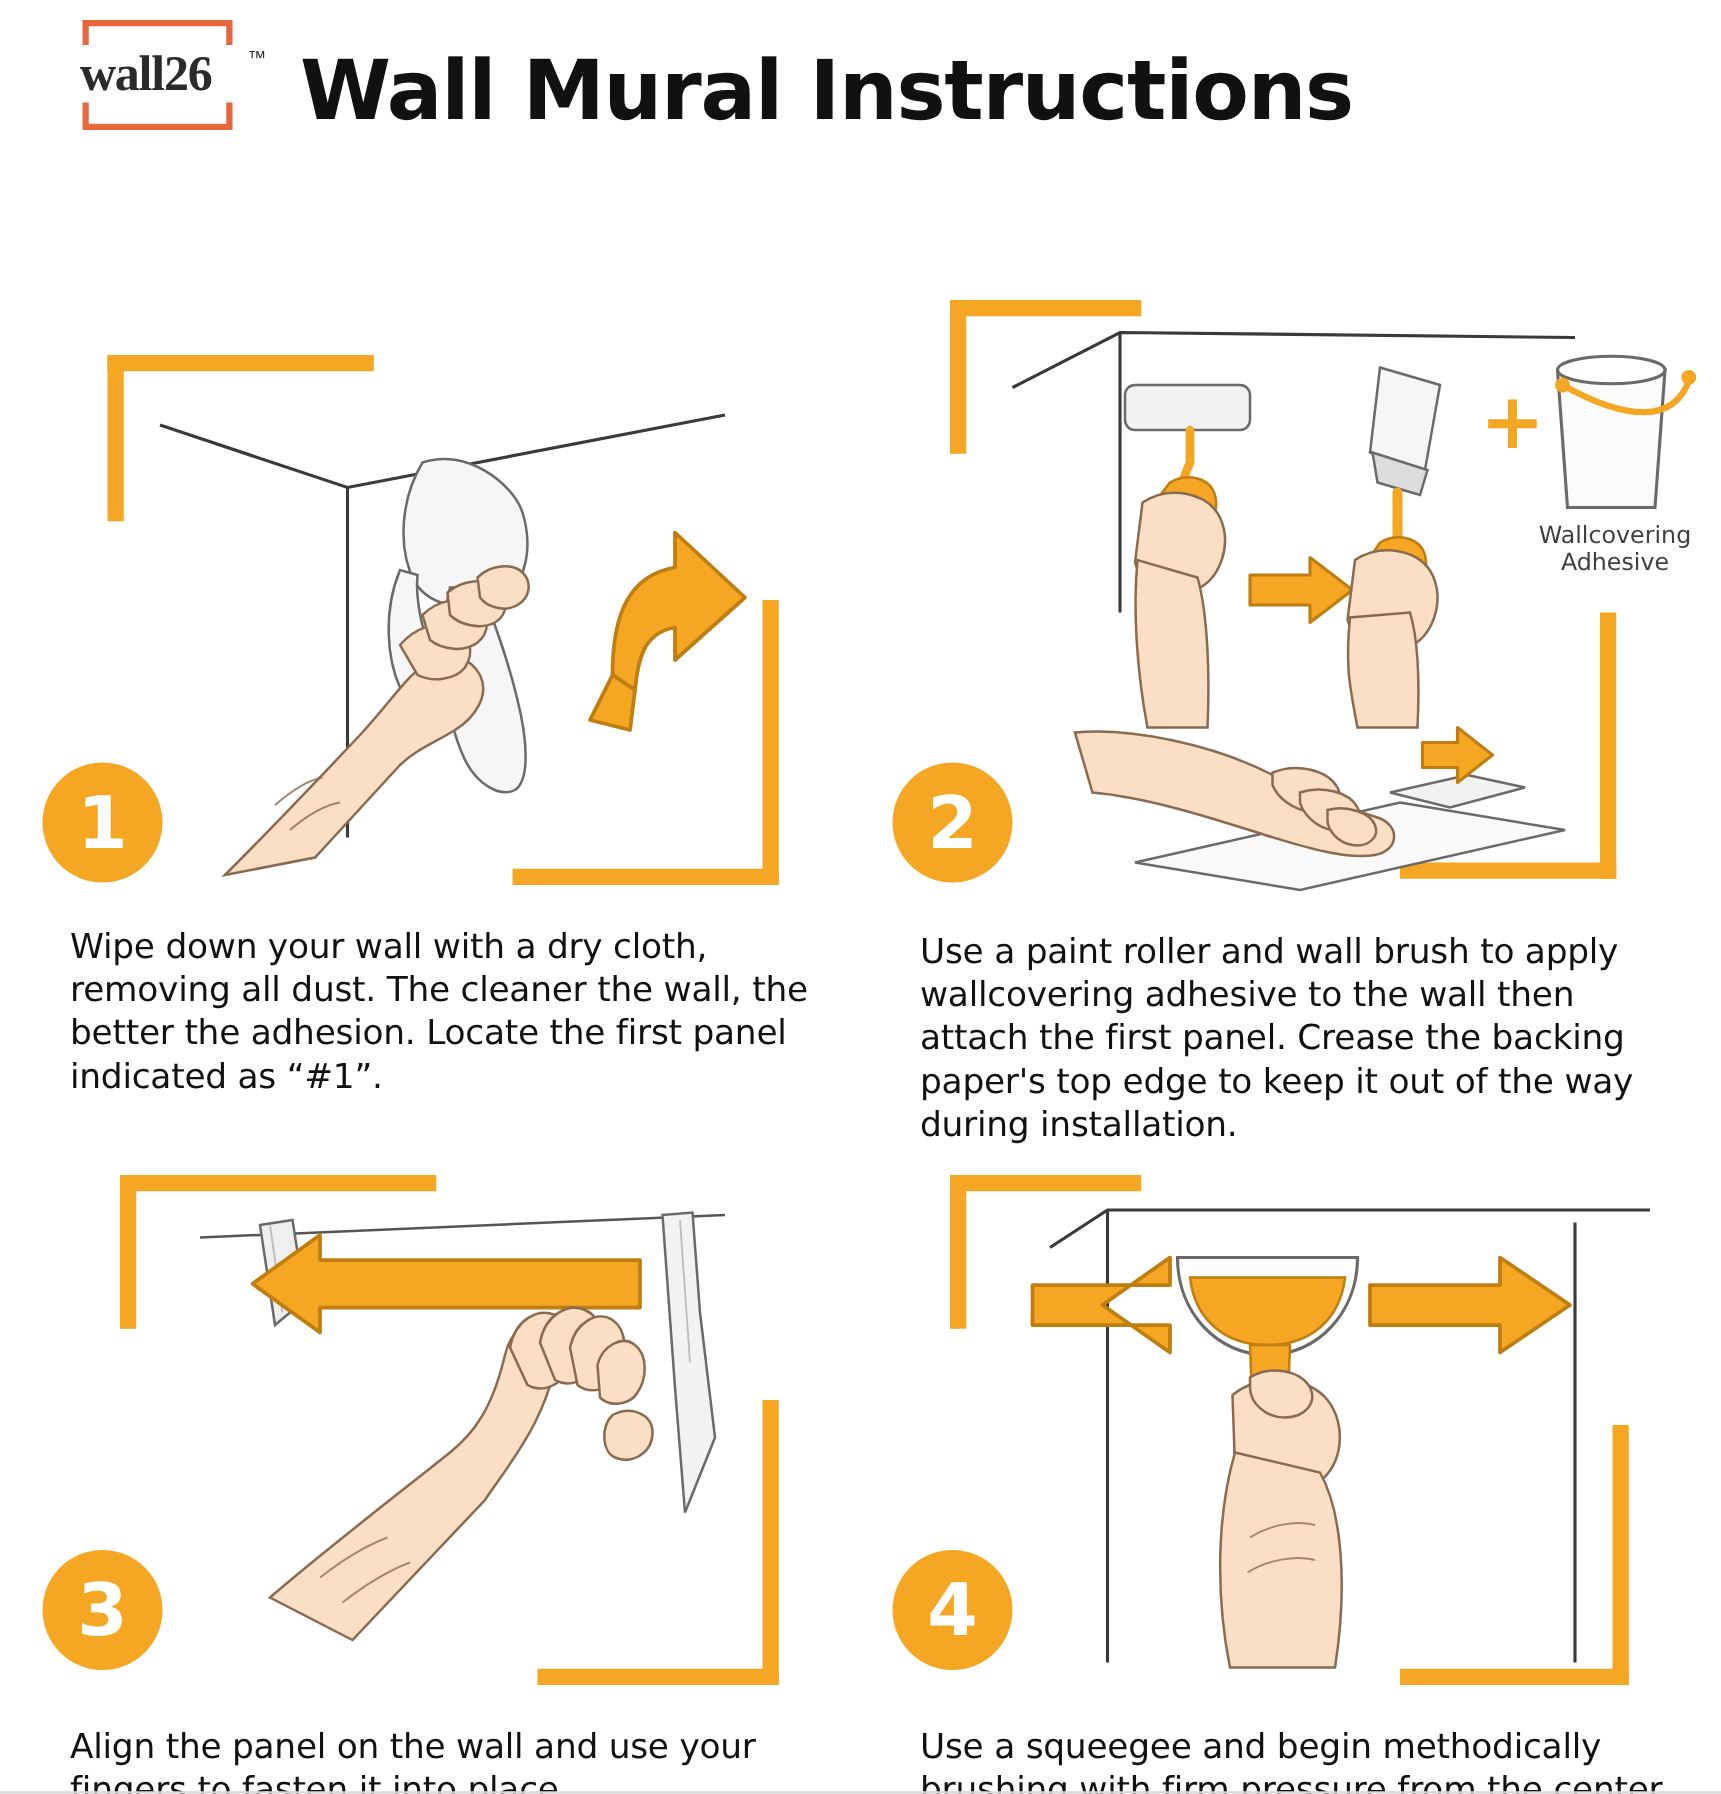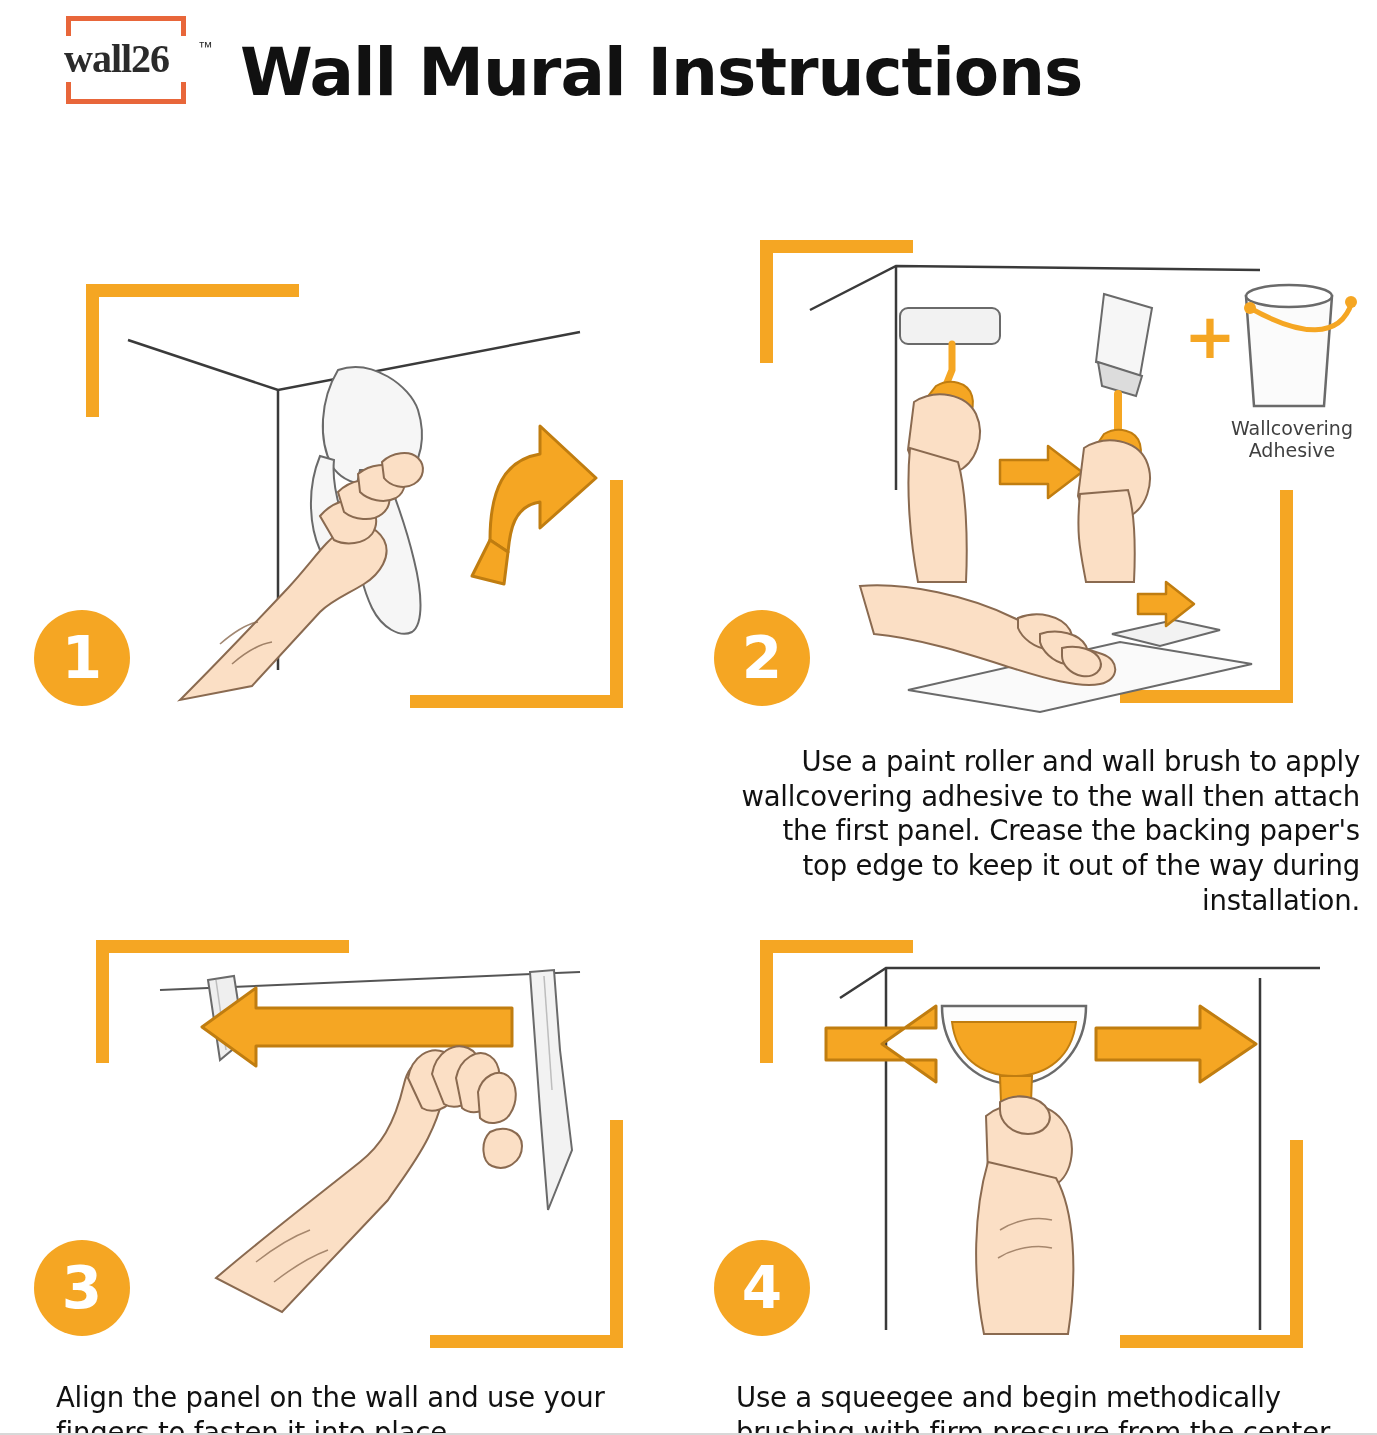--- a/index.html
+++ b/index.html
@@ -193,20 +193,21 @@
         </g>
 
         <g>
           <path d="M470 300 C470 250 484 220 520 214 L520 186 L576 238 L520 288 L520 262 C494 266 490 290 488 312 Z" fill="#f5a623" stroke="#c07d10" stroke-width="3" stroke-linejoin="round"></path>
           <path d="M470 300 L488 312 L484 344 L452 336 Z" fill="#f5a623" stroke="#c07d10" stroke-width="3" stroke-linejoin="round"></path>
         </g>
       </svg>
 
       <div class="num-circle" style="left:14px; top:370px;">1</div>
     </div>
+    <div class="step-text" style="margin-left:36px; margin-right:10px;">Wipe down your wall with a dry cloth, removing all dust. The cleaner the wall, the better the adhesion. Locate the first panel indicated as “#1”.</div>
   </div>
 
   <div class="step" style="left:700px; top:70px;">
     <div class="step-art" style="height:550px;">
 
       <div class="bracket bracket-tl" style="left:60px; top:50px; width:140px; height:110px;"></div>
       <div class="bracket bracket-br" style="left:420px; top:300px; width:160px; height:200px;"></div>
 
       <svg class="art-svg" width="660" height="550" viewBox="0 0 660 550">
 
@@ -262,21 +263,21 @@
         </g>
 
         <path d="M438 404 L466 404 L466 392 L494 414 L466 436 L466 424 L438 424 Z" fill="#f5a623" stroke="#c07d10" stroke-width="2.5" stroke-linejoin="round"></path>
       </svg>
 
       <div class="adhesive-label" style="left:528px; top:228px; width:128px; white-space:pre-line;">Wallcovering
 Adhesive</div>
 
       <div class="num-circle" style="left:14px; top:420px;">2</div>
     </div>
-    <div class="step-text" style="margin-left:36px; margin-right:0; margin-top:4px;text-align:right;">Use a paint roller and wall brush to apply wallcovering adhesive to the wall then attach the first panel. Crease the backing paper's top edge to keep it out of the way during installation.</div>
+    <div class="step-text" style="margin-left:36px; margin-right:12px; margin-top:4px;">Use a paint roller and wall brush to apply wallcovering adhesive to the wall then attach the first panel. Crease the backing paper's top edge to keep it out of the way during installation.</div>
   </div>
 
   <div class="step" style="left:20px; top:790px;">
     <div class="step-art" style="height:470px;">
 
       <div class="bracket bracket-tl" style="left:76px; top:30px; width:240px; height:110px;"></div>
       <div class="bracket bracket-br" style="left:410px; top:210px; width:180px; height:215px;"></div>
 
       <svg class="art-svg" width="660" height="470" viewBox="0 0 660 470">
 

